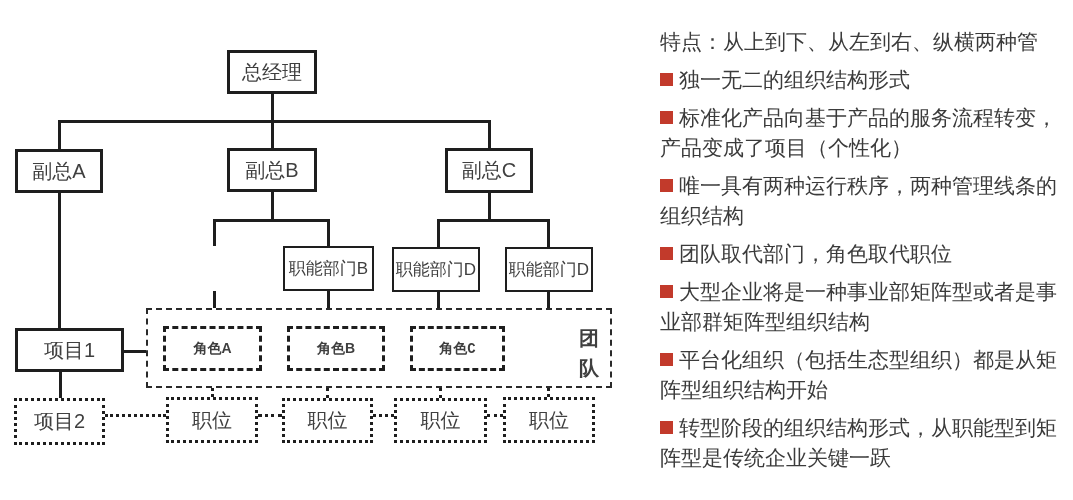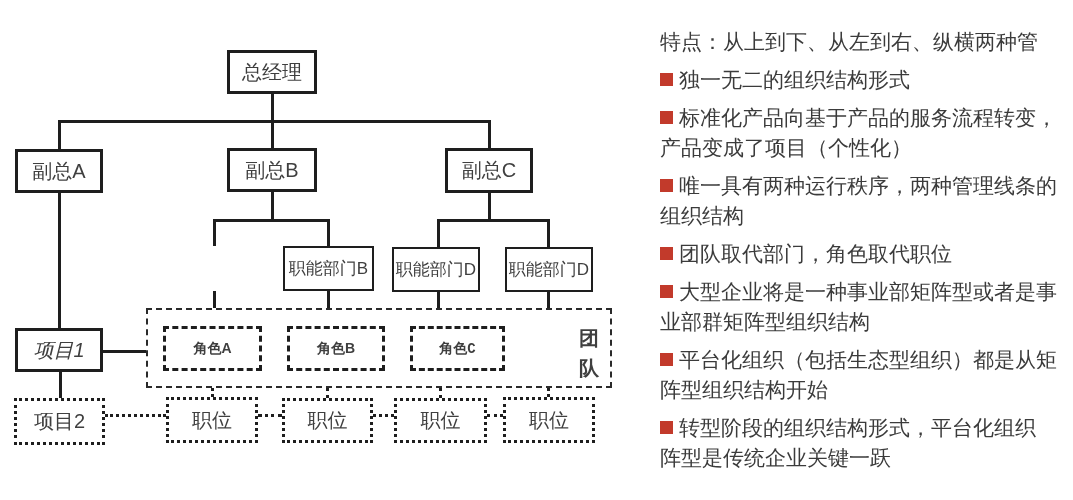--- a/index.html
+++ b/index.html
@@ -116,21 +116,21 @@
   <div class="box solid2 dept" style="left:392px; top:247px; width:88px; height:45px;">职能部门D</div>
   <div class="box solid2 dept" style="left:505px; top:247px; width:88px; height:45px;">职能部门D</div>
 
   <div class="box dash2" style="left:146px; top:308px; width:466px; height:80px;"></div>
   <div id="team-label">团队</div>
 
   <div class="box dash3 role" style="left:163px; top:326px; width:99px; height:45px;">角色A</div>
   <div class="box dash3 role" style="left:287px; top:326px; width:98px; height:45px;">角色B</div>
   <div class="box dash3 role" style="left:410px; top:326px; width:95px; height:45px;font-family:Liberation Mono, monospace;">角色C</div>
 
-  <div class="box solid3" style="left:15px; top:328px; width:88px; height:44px;font-style:italic;">项目1</div>
+  <div class="box solid3" style="left:15px; top:328px; width:109px; height:44px;">项目1</div>
   <div class="box dot3" style="left:14px; top:398px; width:91px; height:47px;">项目2</div>
 
   <div class="box dot3" style="left:166px; top:397px; width:92px; height:46px;">职位</div>
   <div class="box dot3" style="left:282px; top:398px; width:91px; height:45px;">职位</div>
   <div class="box dot3" style="left:394px; top:398px; width:93px; height:45px;">职位</div>
   <div class="box dot3" style="left:503px; top:397px; width:92px; height:46px;">职位</div>
 
   <div id="notes">
 
     <p class="note">
@@ -159,18 +159,18 @@
       <span class="sq"></span><span>大型企业将是一种事业部矩阵型或者是事</span>
       <span class="ln-blk">业部群矩阵型组织结构</span>
     </p>
 
     <p class="note">
       <span class="sq"></span><span>平台化组织（包括生态型组织）都是从矩</span>
       <span class="ln-blk">阵型组织结构开始</span>
     </p>
 
     <p class="note">
-      <span class="sq"></span><span>转型阶段的组织结构形式，平台化组织</span>
+      <span class="sq"></span><span>转型阶段的组织结构形式，从职能型到矩</span>
       <span class="ln-blk">阵型是传统企业关键一跃</span>
     </p>
 
   </div>
 </div>
 
 </body></html>

